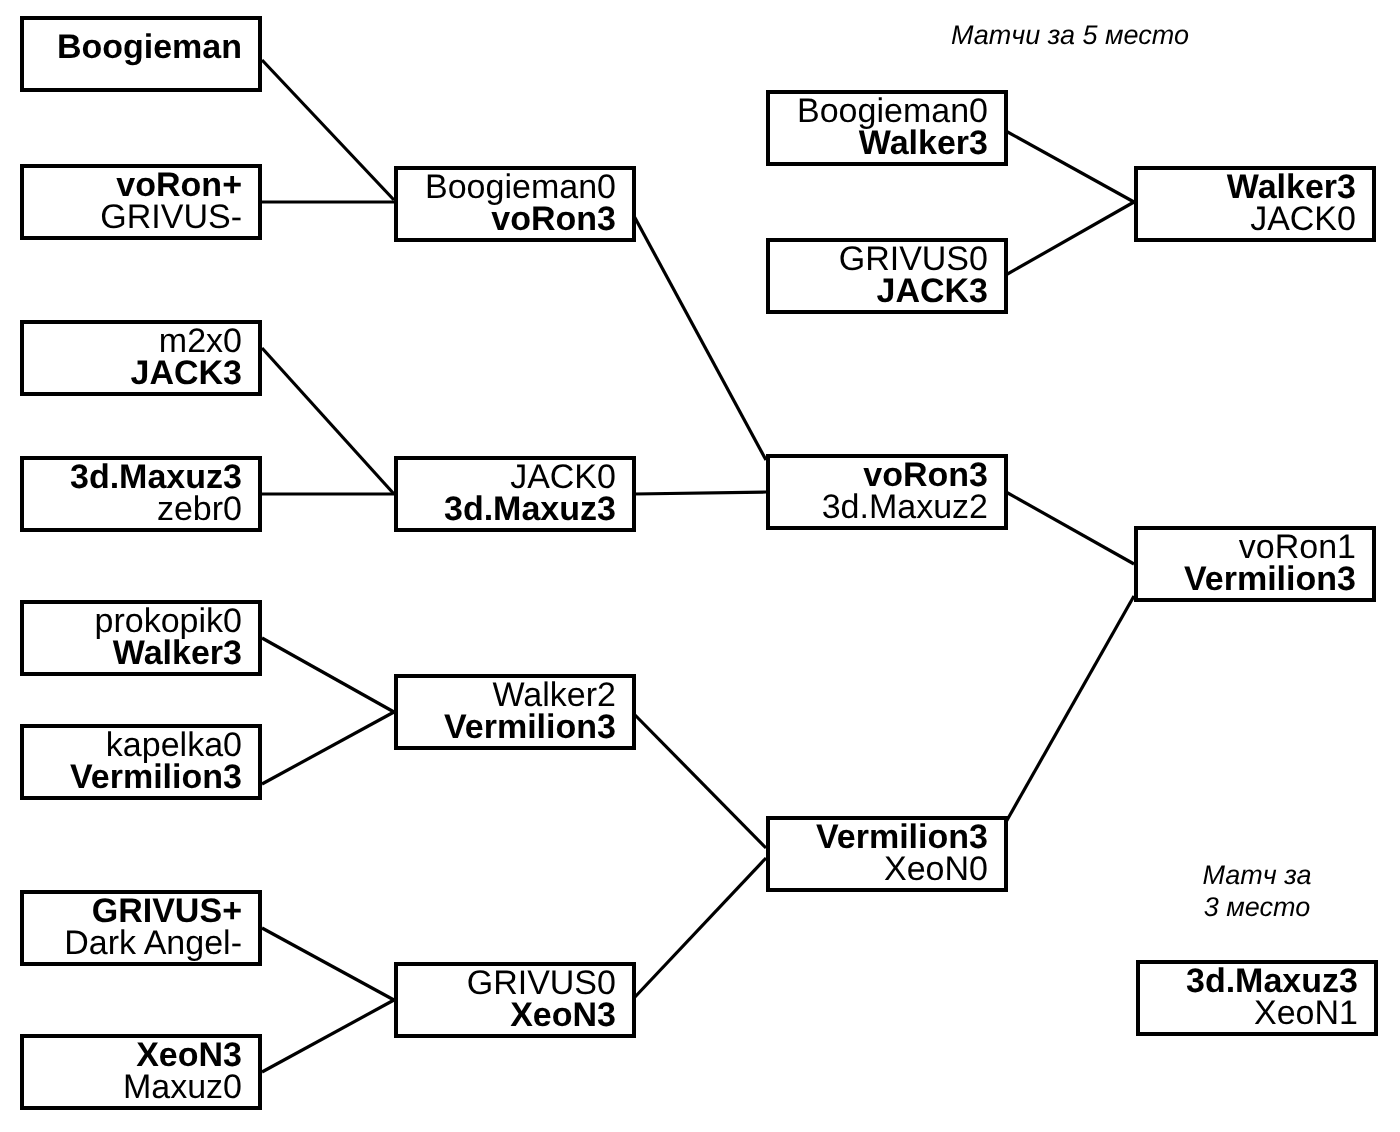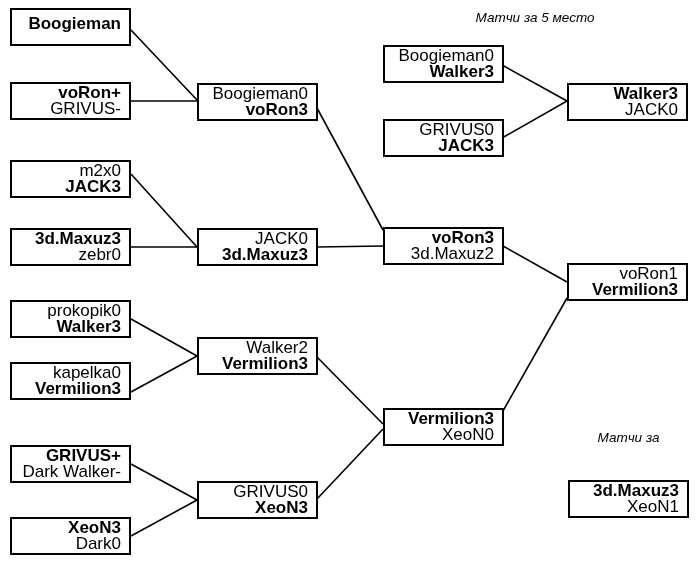--- a/index.html
+++ b/index.html
@@ -77,21 +77,22 @@
     <line x1="131" y1="536" x2="197" y2="500"></line>
     <line x1="317" y1="499" x2="383" y2="429"></line>
     <line x1="503" y1="411" x2="567" y2="298"></line>
     <line x1="502" y1="65" x2="567" y2="101"></line>
     <line x1="502" y1="138" x2="567" y2="101"></line>
   </svg>
 
   <div class="bracket-title" id="title5">Матчи за 5 место</div>
 
   <div class="bracket-title" id="title3">
-    <div>Матчи за</div>
+    <div>Матч за</div>
+    <div>3 место</div>
   </div>
 
   <div class="match" style="left:10px;top:8px">
     <div class="row" data-bold="true">
       <span class="nm">Boogieman</span>
       <span class="sc"></span>
     </div>
     <div class="row" data-bold="false">
       <span class="nm"></span>
       <span class="sc"></span>
@@ -152,32 +153,32 @@
       <span class="sc">3</span>
     </div>
   </div>
 
   <div class="match" style="left:10px;top:445px">
     <div class="row" data-bold="true">
       <span class="nm">GRIVUS</span>
       <span class="sc">+</span>
     </div>
     <div class="row" data-bold="false">
-      <span class="nm">Dark Walker</span>
+      <span class="nm">Dark Angel</span>
       <span class="sc">-</span>
     </div>
   </div>
 
   <div class="match" style="left:10px;top:517px">
     <div class="row" data-bold="true">
       <span class="nm">XeoN</span>
       <span class="sc">3</span>
     </div>
     <div class="row" data-bold="false">
-      <span class="nm">Dark</span>
+      <span class="nm">Maxuz</span>
       <span class="sc">0</span>
     </div>
   </div>
 
   <div class="match" style="left:197px;top:83px">
     <div class="row" data-bold="false">
       <span class="nm">Boogieman</span>
       <span class="sc">0</span>
     </div>
     <div class="row" data-bold="true">

